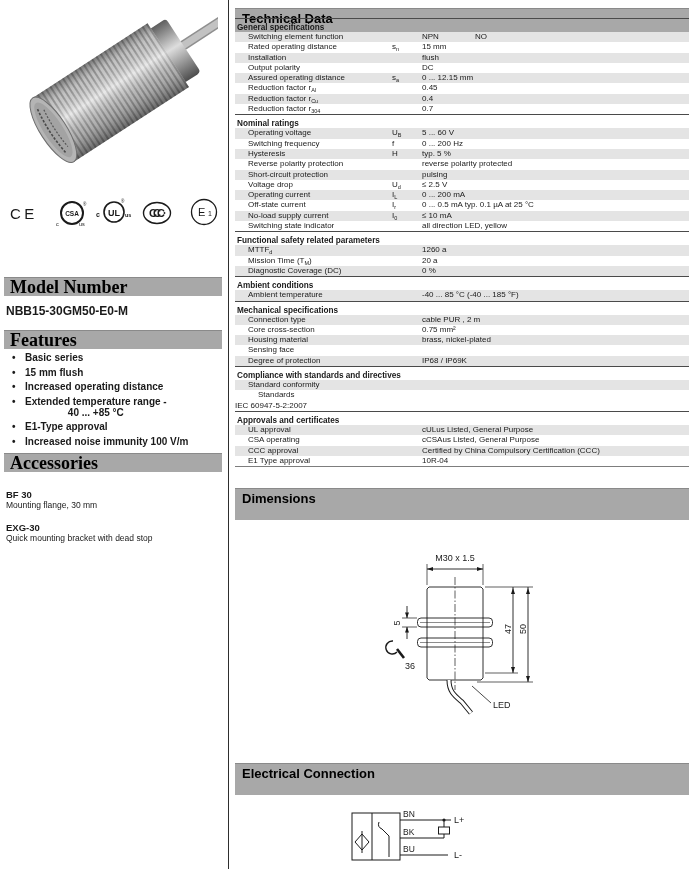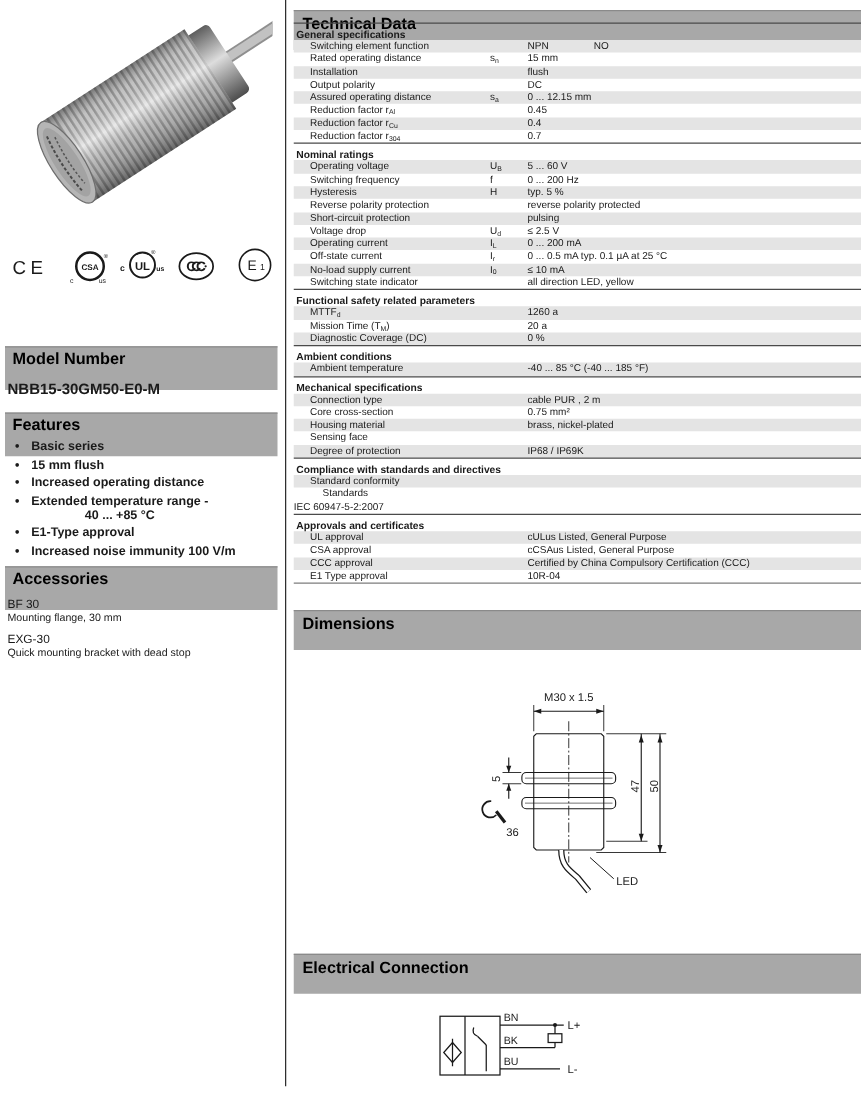--- a/index.html
+++ b/index.html
@@ -6,21 +6,21 @@
   #page{
     position:relative;width:689px;height:882px;background:#ffffff;
     font-family:"Liberation Sans", sans-serif;color:#1a1a1a;overflow:hidden;
   }
   .abs{position:absolute;}
   
   #col-divider{left:228px;top:0;width:1px;height:869px;background:#2e2e2e;}
   
   .bar{background:#a8a8a8;border-top:1px solid #8a8a8a;box-sizing:border-box;
        font-weight:bold;color:#000;}
-  .bar-left{left:4px;width:218px;height:35px;font-size:13px;line-height:18px;padding-left:6px;box-sizing:border-box;}
+  .bar-left{left:4px;width:218px;height:19px;font-size:18px;line-height:18px;padding-left:6px;box-sizing:border-box;font-family:Liberation Serif, serif;}
   .bar-right{left:235px;width:454px;height:32px;font-size:13px;line-height:19px;padding-left:7px;box-sizing:border-box;}
   
   #tech-table{left:235px;top:18px;width:454px;border-bottom:1px solid #7d7d7d;font-size:8px;}
   .sec-h{height:14px;line-height:13px;box-sizing:border-box;border-top:1px solid #4a4a4a;
          padding:2px 0 0 2px;font-weight:bold;font-size:8.2px;}
   .t-row{display:flex;height:10.3px;line-height:10.3px;}
   .t-row.stripe{background:#e4e4e4;align-items:flex-end;}
   .t-row.multi{height:auto;flex-direction:column;}
   .c-label{width:157px;box-sizing:border-box;padding-left:13px;flex:none;}
   .c-label.ind2{padding-left:23px;}
@@ -28,21 +28,21 @@
   .c-val{flex:1;}
   .c-val .v1{display:inline-block;min-width:53px;}
   sub{font-size:5.5px;vertical-align:-1.5px;line-height:0;}
   
   #model-value{left:6px;top:304px;font-size:12px;font-weight:bold;}
   #features-list{left:8px;top:352px;width:212px;list-style:none;margin:0;padding:0;}
   #features-list li{display:flex;margin-bottom:3.5px;font-size:10px;font-weight:bold;line-height:11px;}
   #features-list .blt{width:13px;flex:none;padding-left:4px;}
   #features-list .ftxt{white-space:pre-line;text-align:center;}
   #acc-list{left:6px;top:477px;width:212px;}
-  .acc-name{font-size:9.5px;font-weight:normal;margin-top:1px;}
+  .acc-name{font-size:9.5px;font-weight:bold;margin-top:12px;}
   .acc-desc{font-size:8.5px;margin-bottom:7px;}
   svg text{font-family:"Liberation Sans", sans-serif;fill:#1a1a1a;}
   .dn{stroke:#1a1a1a;fill:none;}
 </style>
 </head>
 <body>
 
 <div id="page">
 
   <div class="abs" id="col-divider"></div>
@@ -312,21 +312,21 @@
           <div>IEC 60947-5-2:2007</div>
         </span>
       </div>
       <div class="sec-h">Approvals and certificates</div>
       <div class="t-row stripe">
         <span class="c-label">UL approval</span>
         <span class="c-sym"></span>
         <span class="c-val"><span class="v1">cULus Listed, General Purpose</span></span>
       </div>
       <div class="t-row">
-        <span class="c-label">CSA approval</span>
+        <span class="c-label">CSA operating</span>
         <span class="c-sym"></span>
         <span class="c-val"><span class="v1">cCSAus Listed, General Purpose</span></span>
       </div>
       <div class="t-row stripe">
         <span class="c-label">CCC approval</span>
         <span class="c-sym"></span>
         <span class="c-val"><span class="v1">Certified by China Compulsory Certification (CCC)</span></span>
       </div>
       <div class="t-row">
         <span class="c-label">E1 Type approval</span>

